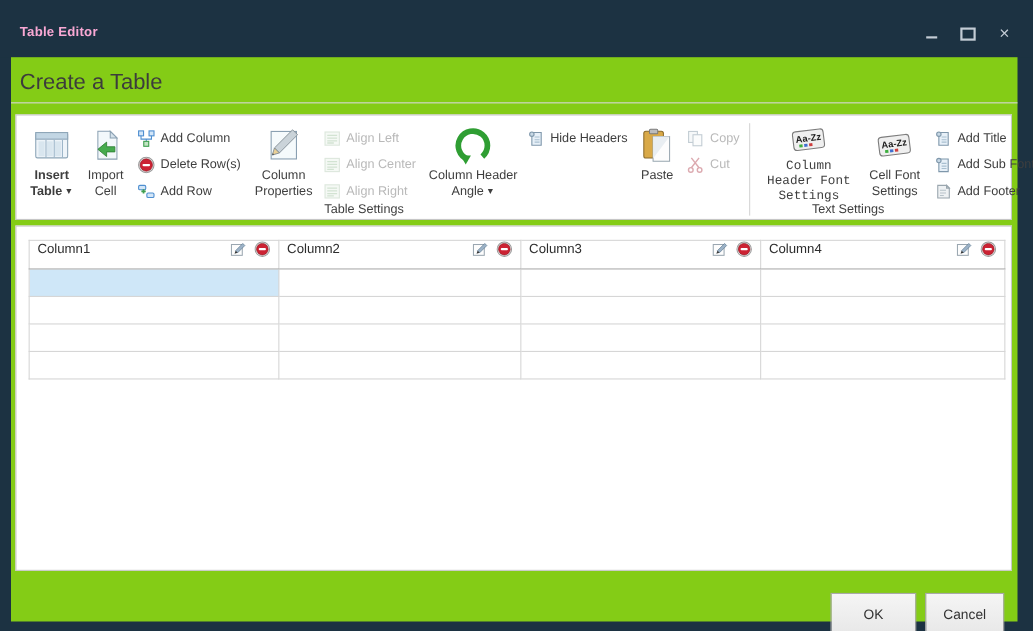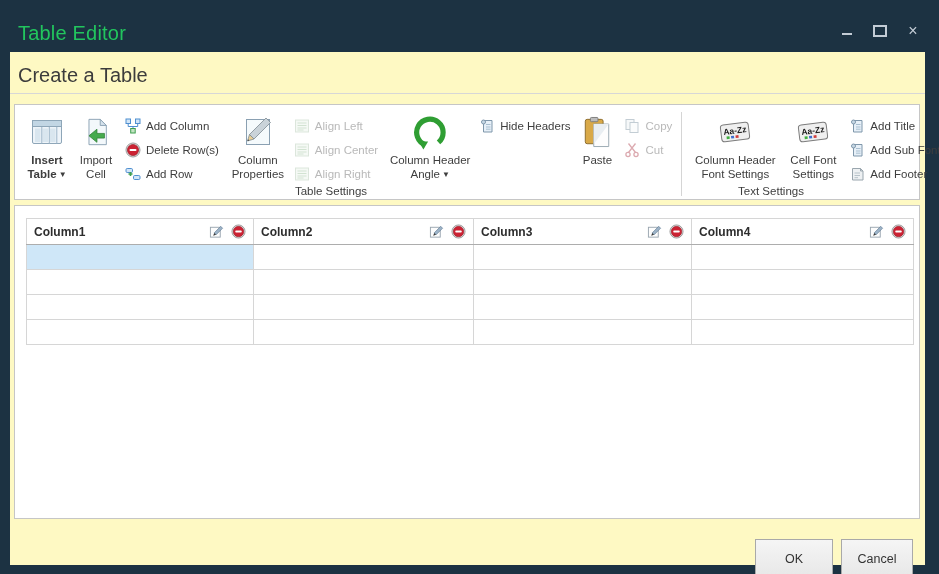--- a/index.html
+++ b/index.html
@@ -1,29 +1,29 @@
 <!DOCTYPE html>
 <html><head>
 <meta charset="utf-8">
 <style>
   html,body{margin:0;padding:0;}
   body{font-family:"Liberation Sans", sans-serif; background:#0d1b26;}
   .window{position:relative;width:939px;height:574px;background:#1c3242;overflow:hidden;}
 
   
   .titlebar{position:absolute;left:0;top:0;width:939px;height:52px;background:#1c3242;}
-  .win-title{position:absolute;left:18px;top:22px;font-size:20px;color:#22c55e;letter-spacing:.2px;}
+  .win-title{position:absolute;left:18px;top:22px;font-size:12px;color:#f9a8d4;letter-spacing:.2px;font-weight:bold;}
   .win-controls{position:absolute;right:16px;top:22px;display:flex;gap:13px;}
   .win-btn{width:20px;height:18px;display:flex;align-items:center;justify-content:center;cursor:default;}
   .g-min{width:10px;height:0;border-bottom:2px solid #c3ccd5;margin-top:6px;}
   .g-max{width:10px;height:8px;border:2px solid #c3ccd5;}
   .g-close{color:#c3ccd5;font-size:16px;line-height:1;margin-top:-1px;}
 
   
-  .content{position:absolute;left:10px;top:52px;width:915px;height:513px;background:#fef9c3;}
+  .content{position:absolute;left:10px;top:52px;width:915px;height:513px;background:#84cc16;}
   .page-title{position:absolute;left:8px;top:12px;font-size:20px;color:#3c3c3c;}
   .hsep{position:absolute;left:0;top:41px;width:915px;height:0;border-top:1px solid #d7d7d7;}
 
   
   .toolbar{position:absolute;left:4px;top:52px;width:906px;height:96px;border:1px solid #c6c6c6;background:#fff;box-sizing:border-box;}
   .tb-row{display:flex;align-items:flex-start;padding:5px 4px 0 10px;height:74px;}
   .bigbtn{display:flex;flex-direction:column;align-items:center;height:76px;cursor:default;flex:none;}
   .bigbtn .icbox{height:44px;display:flex;align-items:center;justify-content:center;}
   .bigbtn .lbl{font-size:11.5px;color:#3e3e3e;text-align:center;line-height:1.2;white-space:normal;}
   .stack{display:flex;flex-direction:column;padding-top:4px;flex:none;}
@@ -35,21 +35,21 @@
   .dd{font-size:8px;color:#3e3e3e;vertical-align:1px;margin-left:2px;}
   .disabled-ic{opacity:.55;}
 
   
   .table-panel{position:absolute;left:4px;top:153px;width:906px;height:314px;border:1px solid #c6c6c6;background:#fff;box-sizing:border-box;}
   table.grid{position:absolute;left:11px;top:12px;border-collapse:collapse;table-layout:fixed;}
   .grid th,.grid td{border:1px solid #d6d6d6;padding:0;margin:0;}
   .grid th{height:25px;border-bottom:1px solid #adadad;background:#fff;font-weight:normal;}
   .grid td{height:24px;background:#fff;}
   .grid td.selected{background:#cfe7f8;}
-  .hcell{display:flex;align-items:center;height:25px;padding:0 7px;font-weight:bold;}
+  .hcell{display:flex;align-items:flex-start;height:25px;padding:0 7px;}
   .hname{font-size:12px;color:#2d2d2d;flex:1;text-align:left;}
   .hicons{display:flex;align-items:center;gap:7px;}
 
   
   .btn{position:absolute;top:487px;height:40px;font-family:"Liberation Sans",sans-serif;font-size:12.5px;color:#333;
        background:linear-gradient(#f5f5f5,#e7e7e7);border:1px solid #a9a9a9;cursor:default;}
   .btn-ok{right:92px;width:78px;}
   .btn-cancel{right:12px;width:72px;}
 
   svg{display:block;}
@@ -292,21 +292,21 @@
                 <use href="#i-cut"></use>
               </svg>
             <span>Cut</span>
           </div>
         </div>
 
         <div style="width:6px;flex:none;"></div>
         <div class="tb-divider"></div>
         <div style="width:6px;flex:none;"></div>
 
-        <div class="bigbtn" style="width:88px;">
+        <div class="bigbtn" style="width:88px;font-family:Liberation Mono, monospace;">
           <span class="icbox">
               <svg width="34" height="24">
                 <use href="#i-fontset"></use>
               </svg>
             </span>
           <span class="lbl">Column Header Font Settings</span>
         </div>
 
         <div style="width:4px;flex:none;"></div>
 

